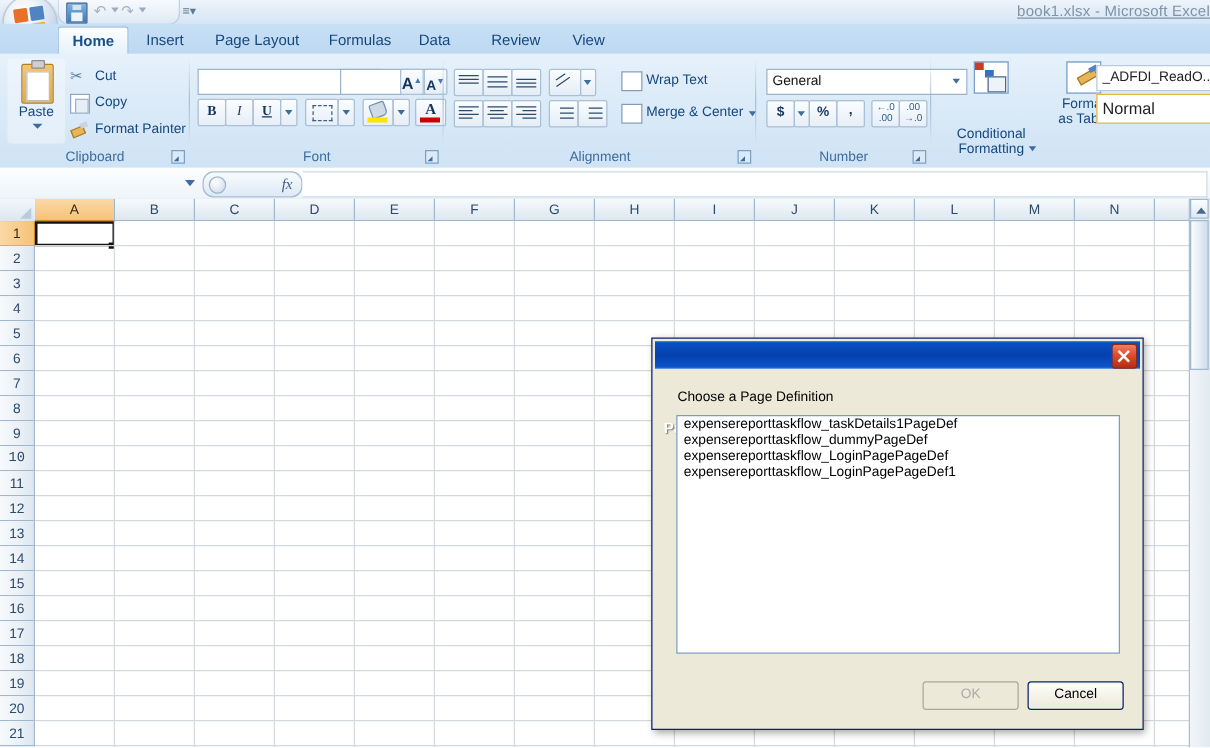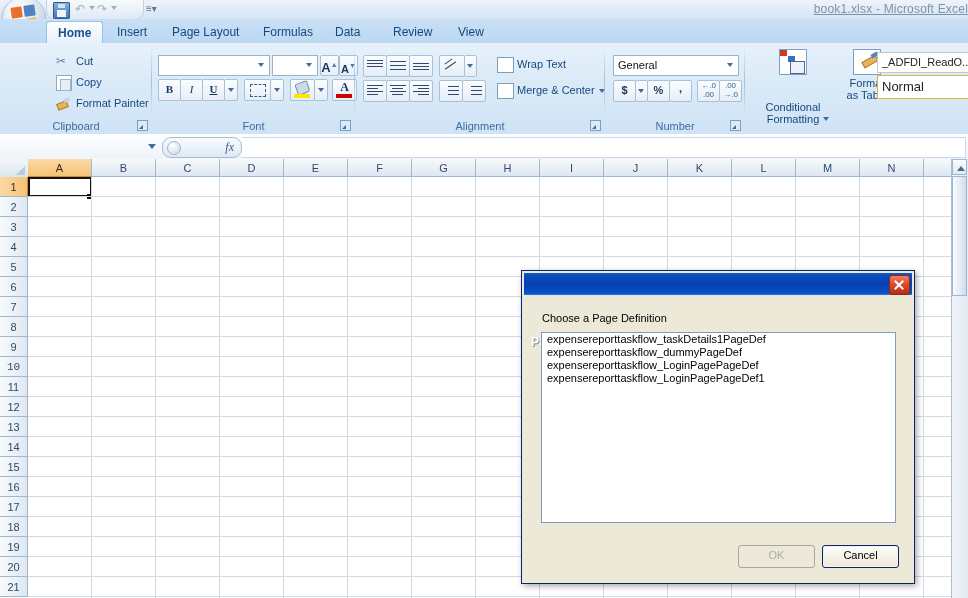--- a/index.html
+++ b/index.html
@@ -123,21 +123,21 @@
   .clipitem{position:absolute;left:56px;height:20px;line-height:20px;color:#15487f;font-size:11px;padding-left:20px;}
   .mini{position:absolute;left:0;top:3px;width:14px;height:14px;}
   .ic-scissors{color:#5a7fa6;font-size:12px;line-height:14px;}
   .ic-copy{background:#fff;border:1px solid #8fa9c4;}
   .ic-copy:after{content:"";position:absolute;left:3px;top:3px;width:9px;height:10px;background:#e8eef5;border:1px solid #9db4cb;}
   .ic-brush{position:absolute;width:14px;height:14px;}
   .ic-brush:before{content:"";position:absolute;left:1px;top:6px;width:9px;height:5px;background:#e8b45a;transform:rotate(-22deg);border:1px solid #a87d28;}
   .ic-brush:after{content:"";position:absolute;left:8px;top:2px;width:6px;height:4px;background:#c8d4e0;transform:rotate(-22deg);}
   
   #g-font{left:152px;width:203px;}
-  .ctl{position:absolute;background:#fff;border:1px solid #9ab3cc;}
+  .ctl{position:absolute;background:#fff;border:1px solid #9ab3cc;padding-left:35px;}
   .plainbtn{
     position:absolute;background:linear-gradient(180deg,#fbfdff,#e7eef7);
     border:1px solid #aac0d6;border-radius:2px;text-align:center;color:#14365e;
   }
   .ddcaret{position:absolute;width:0;height:0;border-left:3px solid transparent;
     border-right:3px solid transparent;border-top:4px solid #3d6c9e;}
   
   #g-align{left:355px;width:250px;}
   .alnbtn{position:absolute;width:22px;height:20px;background:linear-gradient(180deg,#fbfdff,#e4edf6);
     border:1px solid #aac0d6;border-radius:2px;}
@@ -293,20 +293,25 @@
   <div class="tab" style="left:161px;">Page Layout</div>
   <div class="tab" style="left:252px;">Formulas</div>
   <div class="tab" style="left:324px;">Data</div>
   <div class="tab" style="left:382px;">Review</div>
   <div class="tab" style="left:447px;">View</div>
 </div>
 
 <div id="ribbon">
 
   <div class="group" id="g-clip">
+    <div id="paste-btn">
+      <div id="paste-icon"></div>
+      <div id="paste-label">Paste</div>
+      <div id="paste-caret"></div>
+    </div>
     <div class="clipitem" style="top:8px;">
       <span class="mini ic-scissors">✂</span>
       <span>Cut</span>
     </div>
     <div class="clipitem" style="top:29px;">
       <span class="mini ic-copy"></span>
       <span>Copy</span>
     </div>
     <div class="clipitem" style="top:50px;">
       <span class="mini">

